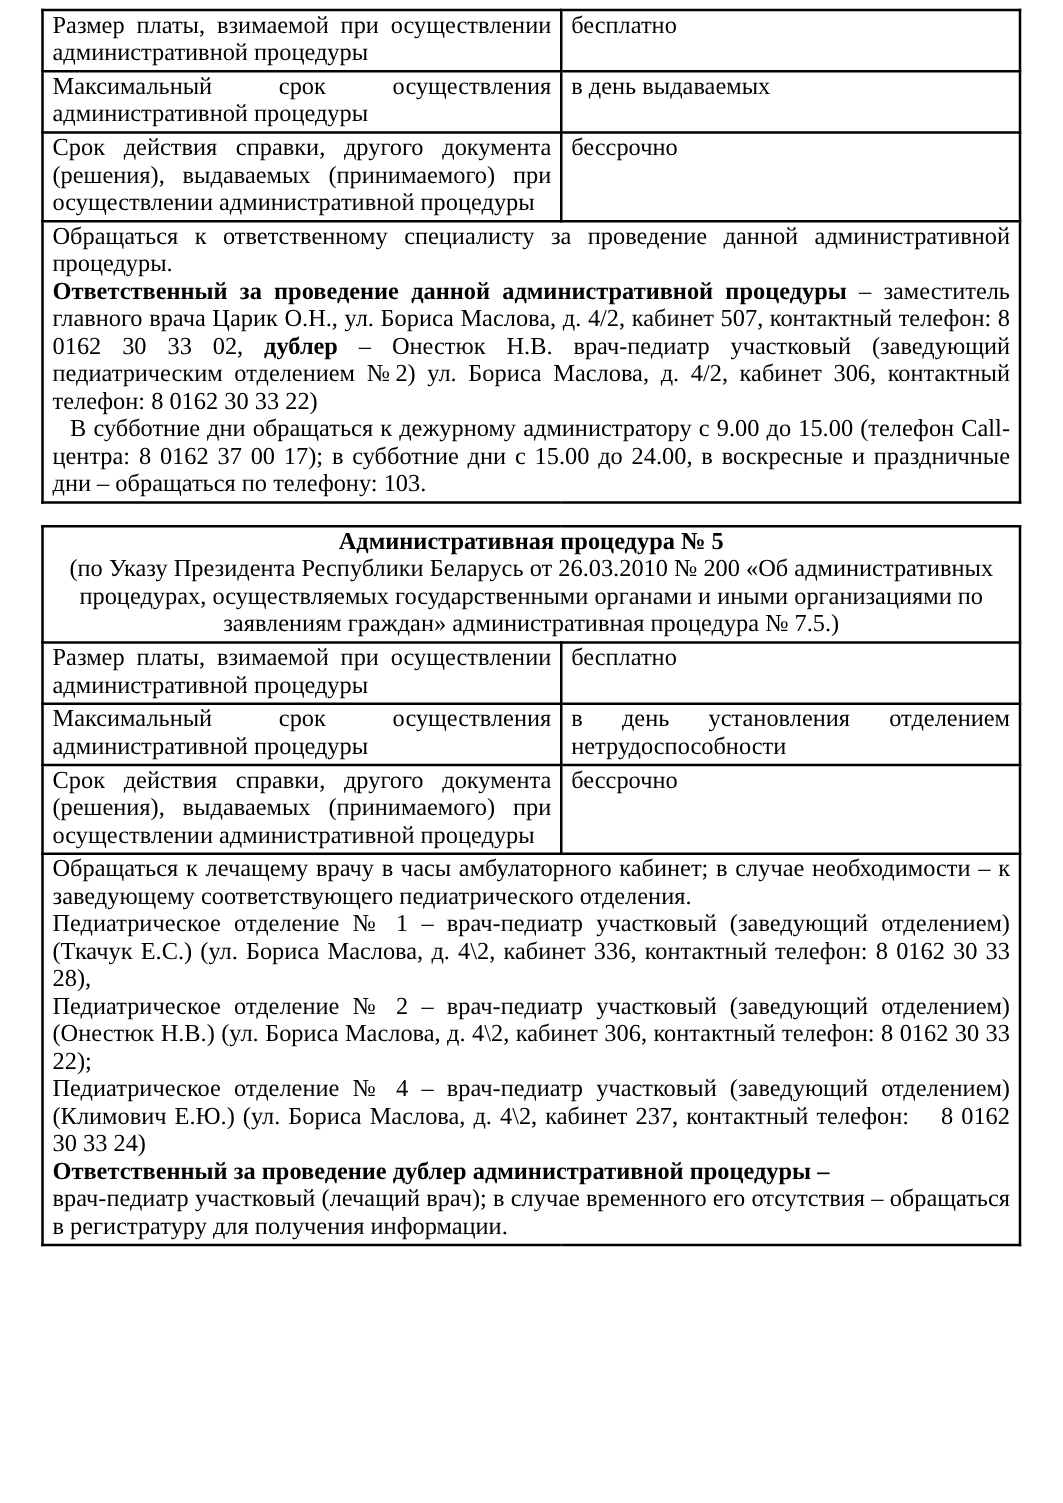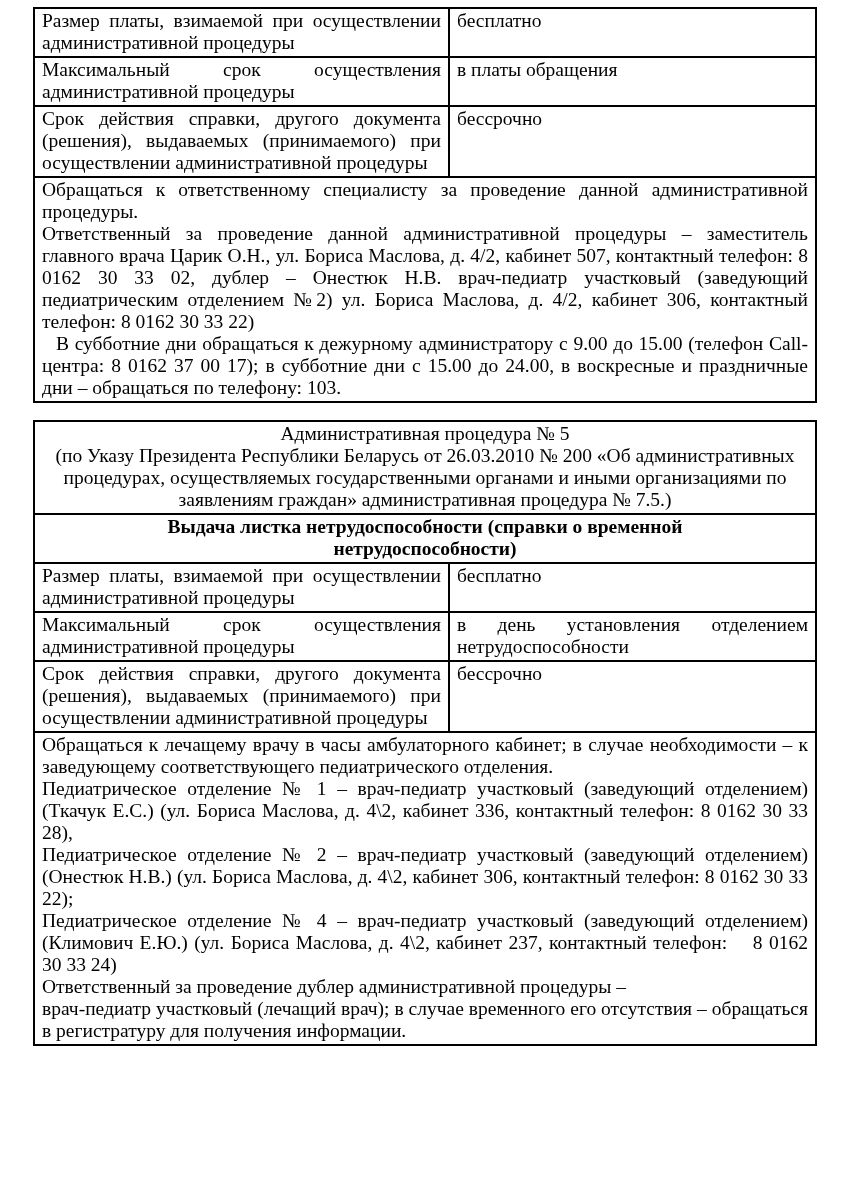--- a/index.html
+++ b/index.html
@@ -27,21 +27,21 @@
     vertical-align: top;
     padding: 1px 7px 2px 7px;
     text-align: justify;
   }
   .gap {
     height: 17px;
   }
   .note p {
     margin: 0;
   }
-  .bold { font-weight: normal; }
+  .bold { font-weight: bold; }
   .indent { text-indent: 14px; }
   .center-cell {
     text-align: center !important;
   }
   .subtitle-wrap {
     max-width: 600px;
     margin: 0 auto;
     font-weight: bold;
     text-align: center;
   }
@@ -59,21 +59,21 @@
         <col style="width:415px">
         <col>
       </colgroup>
     <tbody>
       <tr>
         <td><span>Размер платы, взимаемой при осуществлении административной процедуры</span></td>
         <td><span>бесплатно</span></td>
       </tr>
       <tr>
         <td><span>Максимальный срок осуществления административной процедуры</span></td>
-        <td><span>в платы обращения</span></td>
+        <td><span>в день выдаваемых</span></td>
       </tr>
       <tr>
         <td><span>Срок действия справки, другого документа (решения), выдаваемых (принимаемого) при осуществлении административной процедуры</span></td>
         <td><span>бессрочно</span></td>
       </tr>
       <tr>
         <td class="note" colspan="2">
           <p><span>Обращаться к ответственному специалисту за проведение данной административной процедуры.</span></p>
           <p><span class="bold">Ответственный за проведение данной административной процедуры</span><span> – заместитель главного врача Царик О.Н., ул. Бориса Маслова, д. 4/2, кабинет 507, контактный телефон: 8 0162 30 33 02, </span><span class="bold">дублер</span><span> – Онестюк Н.В. врач-педиатр участковый (заведующий педиатрическим отделением №2) ул. Бориса Маслова, д. 4/2, кабинет 306, контактный телефон: 8 0162 30 33 22)</span></p>
           <p class="indent"><span>В субботние дни обращаться к дежурному администратору с 9.00 до 15.00 (телефон Call-центра: 8 0162 37 00 17); в субботние дни с 15.00 до 24.00, в воскресные и праздничные дни – обращаться по телефону: 103.</span></p>
@@ -90,25 +90,20 @@
         <col>
       </colgroup>
     <tbody>
       <tr>
         <td class="center-cell" colspan="2">
           <div class="bold">Административная процедура № 5</div>
           <div class="title-rest">(по Указу Президента Республики Беларусь от 26.03.2010 № 200 «Об административных процедурах, осуществляемых государственными органами и иными организациями по заявлениям граждан» административная процедура № 7.5.)</div>
         </td>
       </tr>
       <tr>
-        <td class="center-cell" colspan="2">
-          <div class="subtitle-wrap">Выдача листка нетрудоспособности (справки о временной нетрудоспособности)</div>
-        </td>
-      </tr>
-      <tr>
         <td><span>Размер платы, взимаемой при осуществлении административной процедуры</span></td>
         <td><span>бесплатно</span></td>
       </tr>
       <tr>
         <td><span>Максимальный срок осуществления административной процедуры</span></td>
         <td><span>в день установления отделением нетрудоспособности</span></td>
       </tr>
       <tr>
         <td><span>Срок действия справки, другого документа (решения), выдаваемых (принимаемого) при осуществлении административной процедуры</span></td>
         <td><span>бессрочно</span></td>

